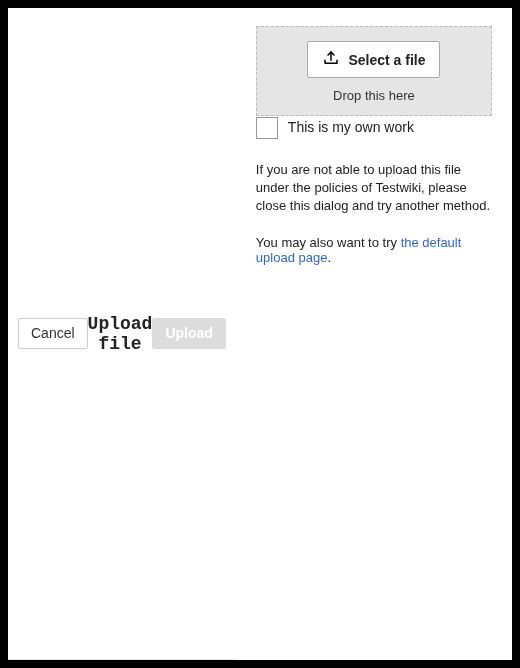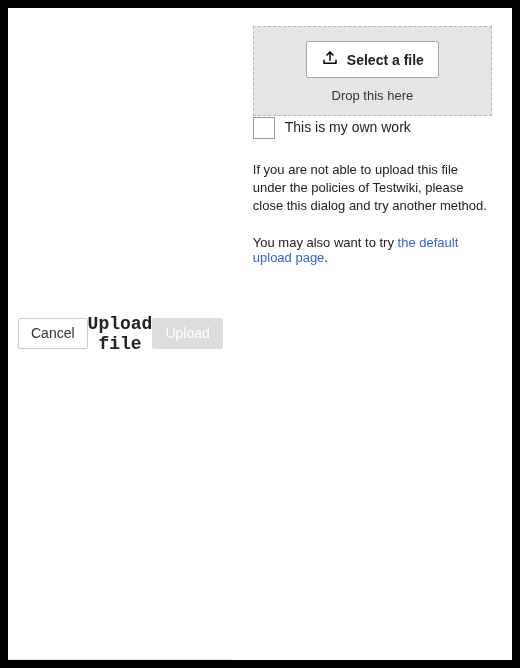--- a/index.html
+++ b/index.html
@@ -42,21 +42,21 @@
   }
   .btn-cancel {
     background: #fff;
     border: 1px solid #ccc;
     color: #333;
   }
   .btn-upload {
     background: #dcdcdc;
     border: 1px solid #dcdcdc;
     color: #fff;
-    font-weight: normal;
+    font-weight: bold;
   }
   .content {
     padding: 18px 20px;
     font-size: 13px;
     color: #222;
   }
   .dropzone {
     border: 1px dashed #bbb;
     background: #e5e5e5;
     text-align: center;

